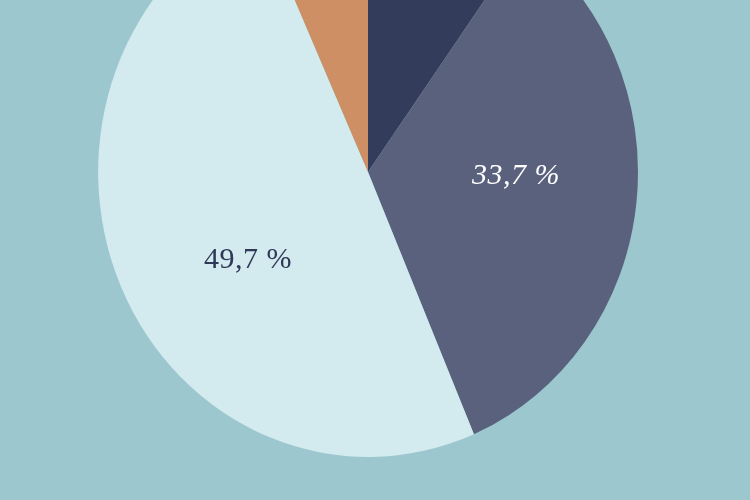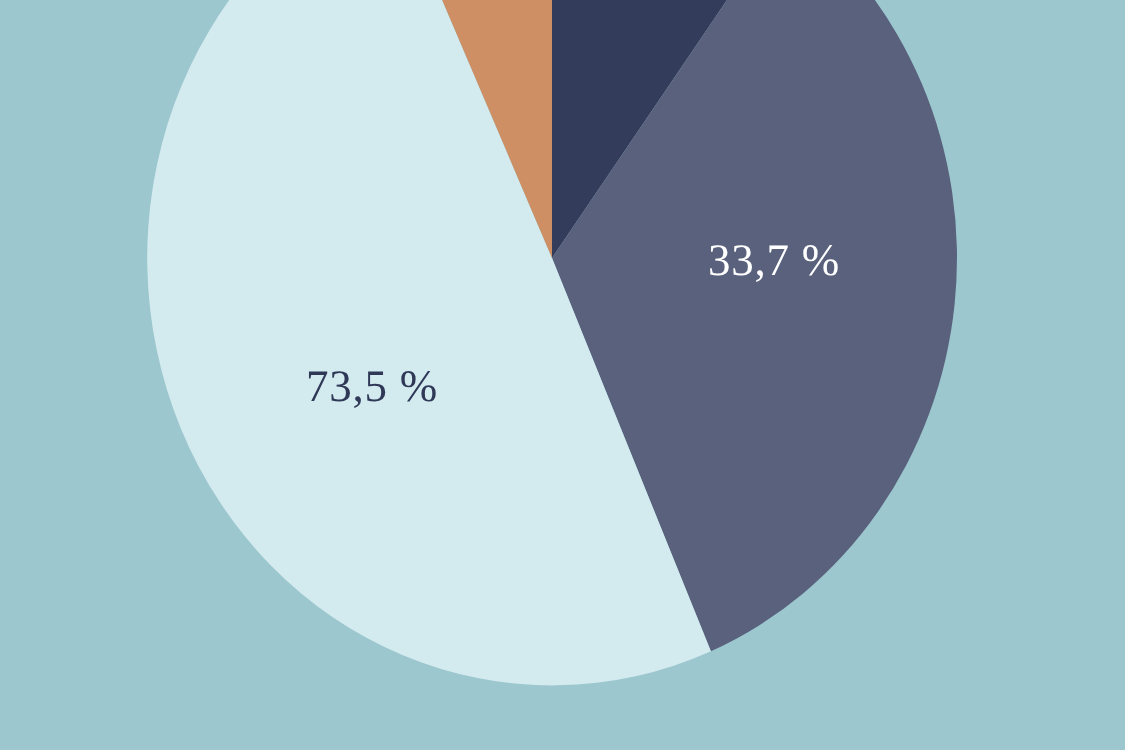--- a/index.html
+++ b/index.html
@@ -34,20 +34,21 @@
     font-size: 30px;
     font-weight: 400;
     letter-spacing: 0.5px;
     line-height: 1;
     pointer-events: none;
   }
   #label-slice-0 {
     left: 472px;
     top: 159px;
     color: #ffffff;
+    font-style: italic;
   }
   #label-slice-1 {
     left: 204px;
     top: 243px;
     color: #2f3957;
   }
 </style>
 </head>
 <body>
 
@@ -58,15 +59,15 @@
     <g id="slices-group">
         <path d="M 368 172 L 368.00 -113.00 A 270 285 0 0 1 525.17 -59.73 Z" fill="#333c5a" stroke="none"></path>
         <path d="M 368 172 L 525.17 -59.73 A 270 285 0 0 1 473.93 434.15 Z" fill="#59617d" stroke="none"></path>
         <path d="M 368 172 L 473.93 434.15 A 270 285 0 0 1 257.32 -87.95 Z" fill="#d3eaef" stroke="none"></path>
         <path d="M 368 172 L 257.32 -87.95 A 270 285 0 0 1 368.00 -113.00 Z" fill="#cd8f63" stroke="none"></path>
       </g>
   </svg>
 
   <div class="slice-label" id="label-slice-0">33,7 %</div>
 
-  <div class="slice-label" id="label-slice-1">73,5 %</div>
+  <div class="slice-label" id="label-slice-1">49,7 %</div>
 
 </div>
 
 </body></html>

